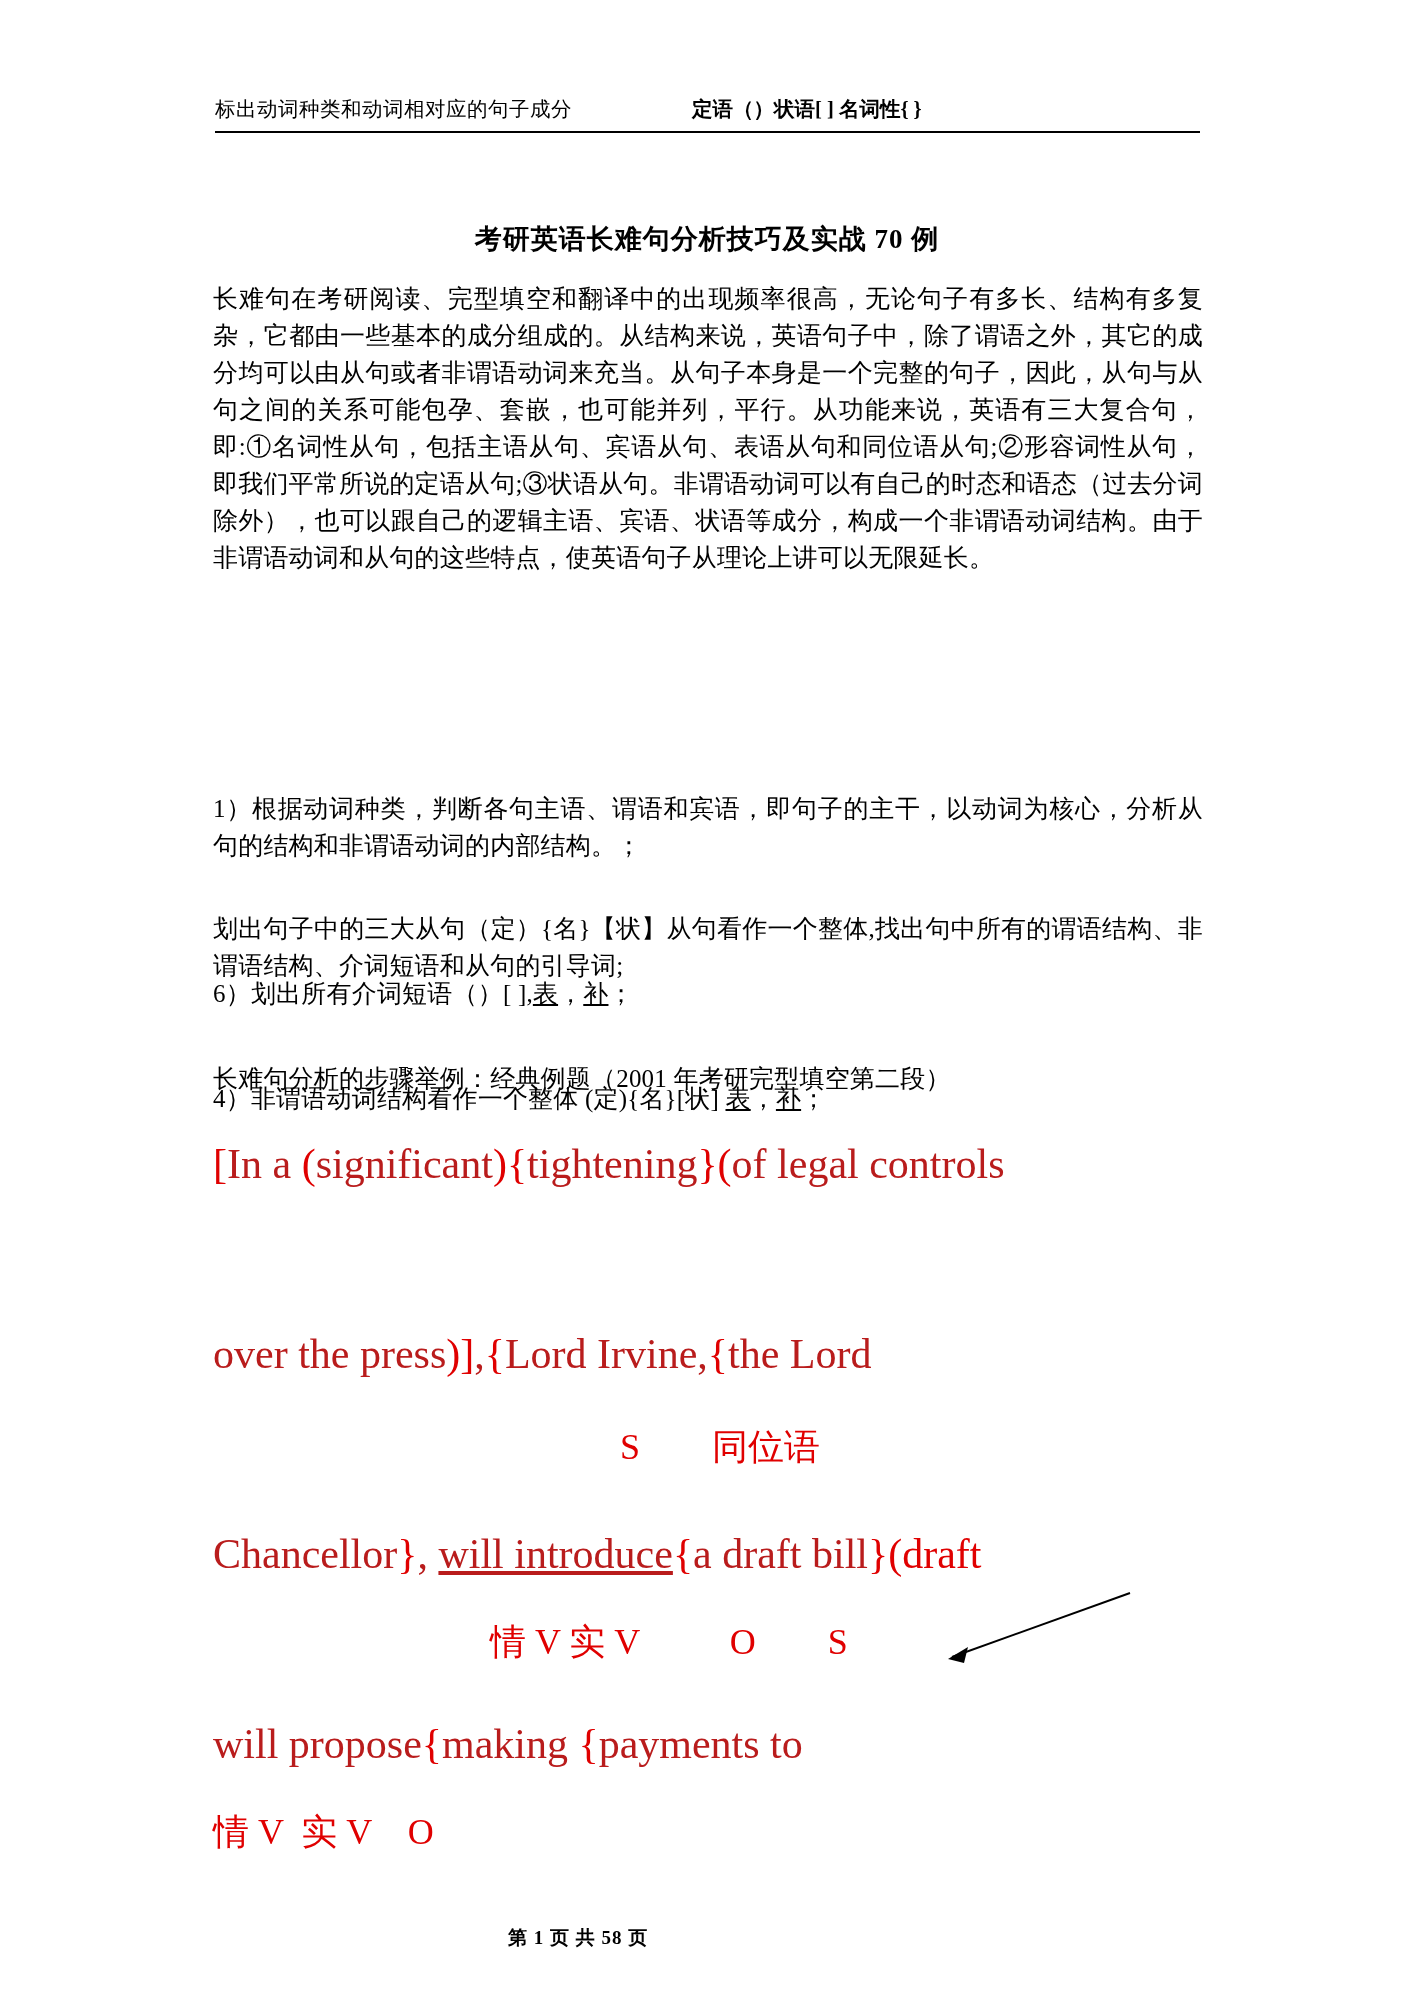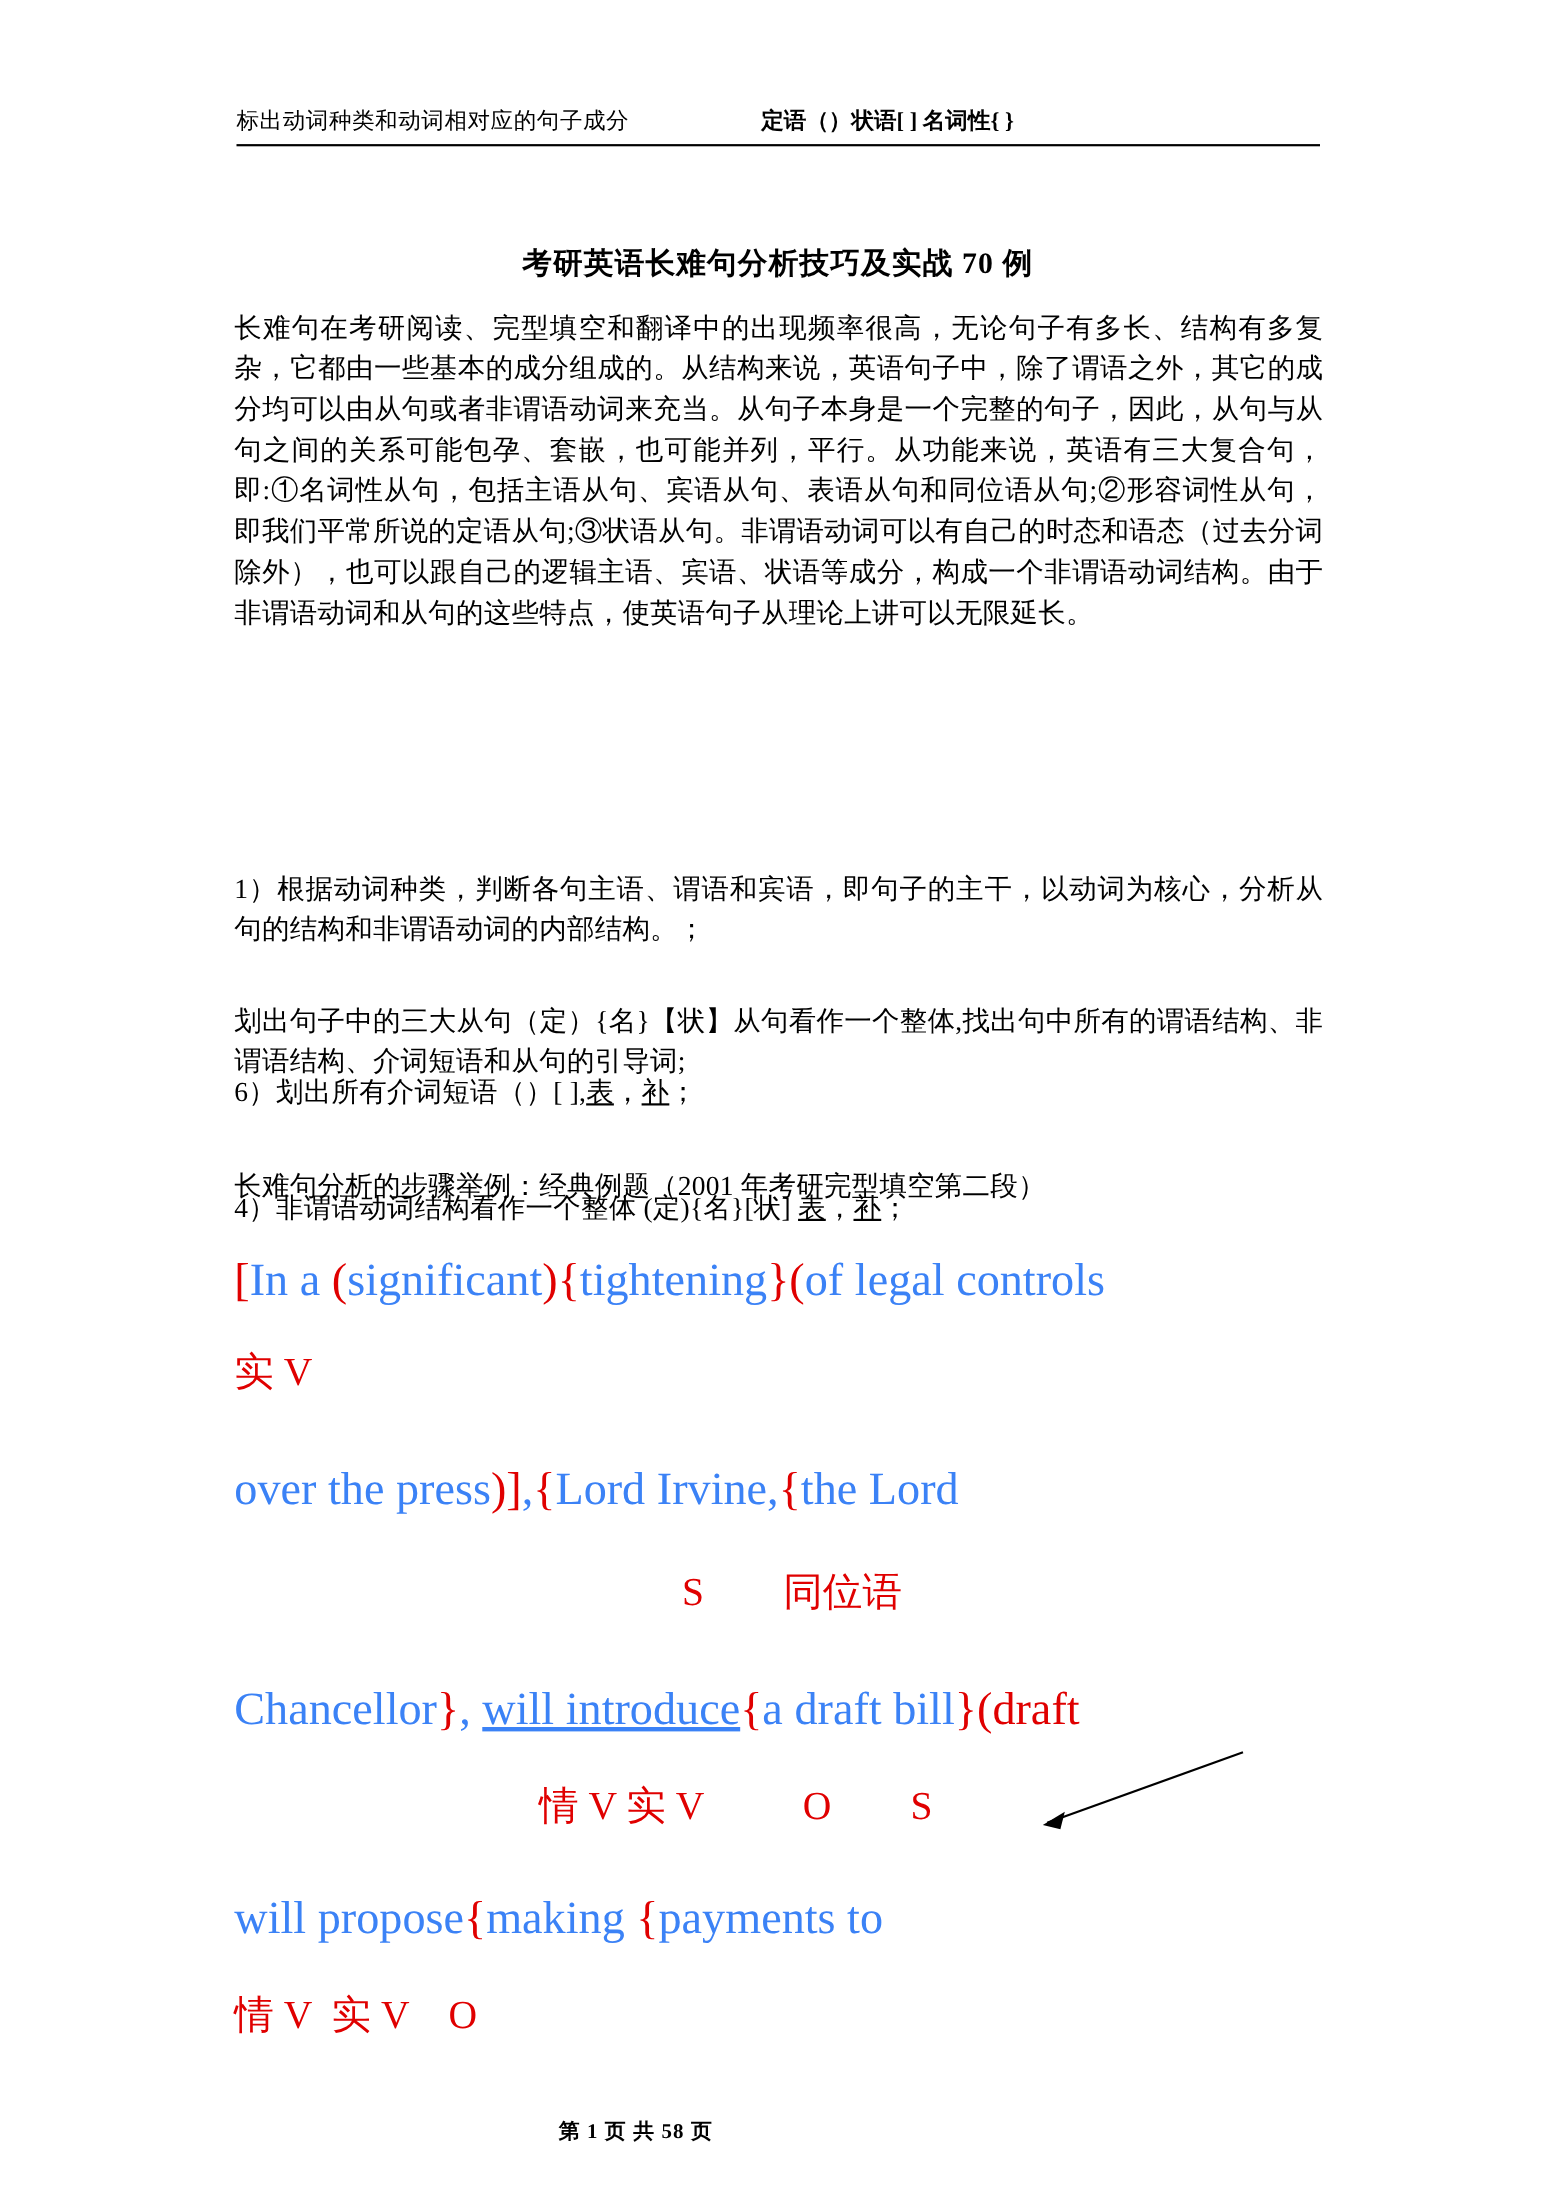--- a/index.html
+++ b/index.html
@@ -83,21 +83,21 @@
     left: 213px;
     width: 1100px;
   }
   .eng-line {
     font-size: 42px;
     line-height: 48px;
     font-family: "Liberation Serif", serif;
     white-space: nowrap;
   }
   .red { color: #e00000; }
-  .blk { color: #3b82f6; }
+  .blk { color: #b91c1c; }
   .mark-line {
     font-size: 36px;
     color: #e00000;
     line-height: 44px;
     white-space: pre;
     font-family: "Liberation Serif", serif;
   }
   .uline { text-decoration: underline; }
   
   .a1 { top: 1140px; }
@@ -164,23 +164,20 @@
     </p>
   </div>
 
   <div class="body-block" style="top:1060px;">
     <p class="para">长难句分析的步骤举例：经典例题（2001 年考研完型填空第二段）</p>
   </div>
 
   <div class="analysis a1">
     <div class="eng-line"><span class="red">[</span><span class="blk">In a </span><span class="red">(</span><span class="blk">significant</span><span class="red">)</span><span class="red">{</span><span class="blk">tightening</span><span class="red">}</span><span class="red">(</span><span class="blk">of legal controls</span></div>
   </div>
-  <div class="analysis a2" style="left:213px;">
-    <div class="mark-line">实 V</div>
-  </div>
 
   <div class="analysis a3">
     <div class="eng-line"><span class="blk">over the press</span><span class="red">)]</span><span class="blk">,</span><span class="red">{</span><span class="blk">Lord Irvine,</span><span class="red">{</span><span class="blk">the Lord</span></div>
   </div>
   <div class="analysis a4" style="left:620px;">
     <div class="mark-line">S        同位语</div>
   </div>
 
   <div class="analysis a5">
     <div class="eng-line"><span class="blk">Chancellor</span><span class="red">}</span><span class="blk">, </span><span class="blk uline">will introduce</span><span class="red">{</span><span class="blk">a draft bill</span><span class="red">}</span><span class="red">(</span><span class="red">draft</span></div>

